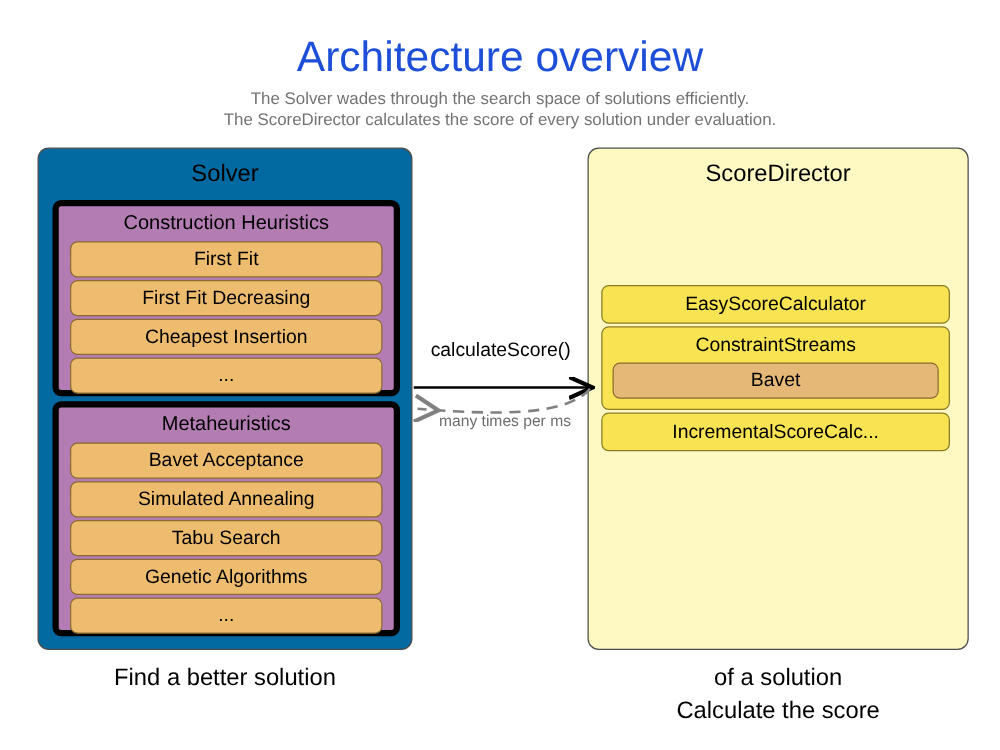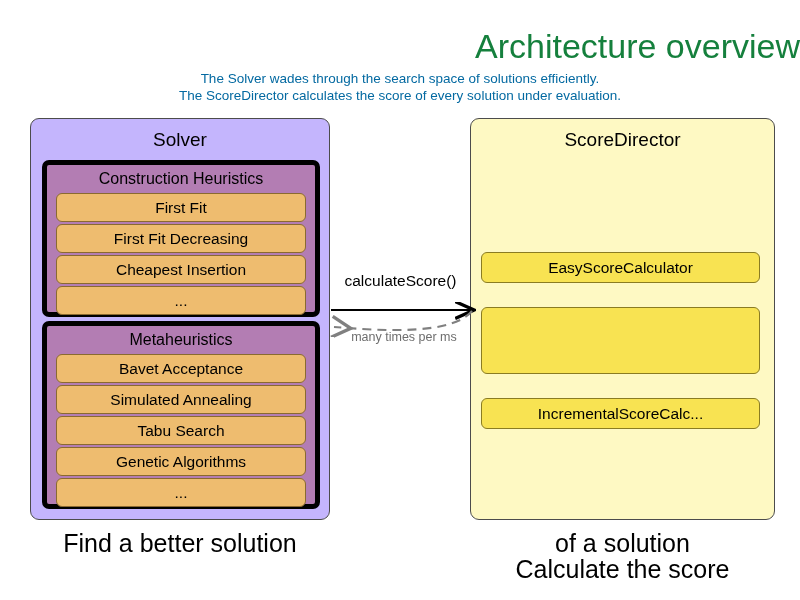--- a/index.html
+++ b/index.html
@@ -19,34 +19,34 @@
     width: 800px;
     height: 600px;
   }
 
   
   .title {
     position: absolute;
     left: 0;
     top: 26px;
     width: 800px;
-    text-align: right;
+    text-align: center;
     font-size: 34px;
     line-height: 40px;
     font-weight: normal;
-    color: #15803d;
+    color: #1d4ed8;
   }
   .subtitle {
     position: absolute;
     left: 0;
     width: 800px;
     text-align: center;
     font-size: 13.5px;
     line-height: 17px;
-    color: #0369a1;
+    color: #737373;
   }
   .subtitle.l1 { top: 70px; }
   .subtitle.l2 { top: 87px; }
 
   
   .panel {
     position: absolute;
     border: 1px solid #4c4c4c;
     border-radius: 9px;
     box-sizing: border-box;
@@ -59,21 +59,21 @@
     font-size: 19px;
     line-height: 24px;
     color: #000;
   }
 
   #solver-panel {
     left: 30px;
     top: 118px;
     width: 300px;
     height: 402px;
-    background: #c4b5fd;
+    background: #0369a1;
   }
   #solver-panel .panel-title { top: 9px; }
 
   #scoredirector-panel {
     left: 470px;
     top: 118px;
     width: 305px;
     height: 402px;
     background: #fef9c3;
   }
@@ -130,21 +130,20 @@
   }
   .yellow {
     background: #f8e352;
     border: 1px solid #8a7c22;
     border-radius: 6px;
     box-sizing: border-box;
     text-align: center;
     font-size: 15.5px;
     color: #000;
     margin-bottom: 2px;
-    margin-top: 24px;
   }
   .yellow.simple {
     height: 31px;
     line-height: 29px;
   }
   .yellow.nested {
     height: 67px;
     padding-top: 2px;
   }
   .yellow .nested-title {
@@ -191,21 +190,21 @@
     width: 172px;
     font-size: 12.5px;
     line-height: 16px;
     color: #6e6e6e;
   }
 
   
   .caption {
     position: absolute;
     text-align: center;
-    font-size: 25px;
+    font-size: 19px;
     line-height: 26px;
     color: #000;
   }
   #caption-solver { left: 15px; top: 530px; width: 330px; }
   #caption-scoredirector { left: 455px; top: 530px; width: 335px; }
 </style>
 </head>
 <body>
 
 <div id="canvas">
@@ -238,20 +237,22 @@
       </div>
     </div>
   </div>
 
   <div class="panel" id="scoredirector-panel">
     <div class="panel-title">ScoreDirector</div>
 
     <div class="score-stack">
       <div class="yellow simple">EasyScoreCalculator</div>
       <div class="yellow nested">
+        <div class="nested-title">ConstraintStreams</div>
+        <div class="nested-child">Bavet</div>
       </div>
       <div class="yellow simple">IncrementalScoreCalc...</div>
     </div>
   </div>
 
   <svg id="arrows" viewBox="0 0 800 600">
     <defs>
       <marker id="solid-head" markerWidth="10" markerHeight="10" refX="8" refY="4" orient="auto">
         <path d="M0,0 L9,4 L0,8" fill="none" stroke="#000000" stroke-width="1.6"></path>
       </marker>

